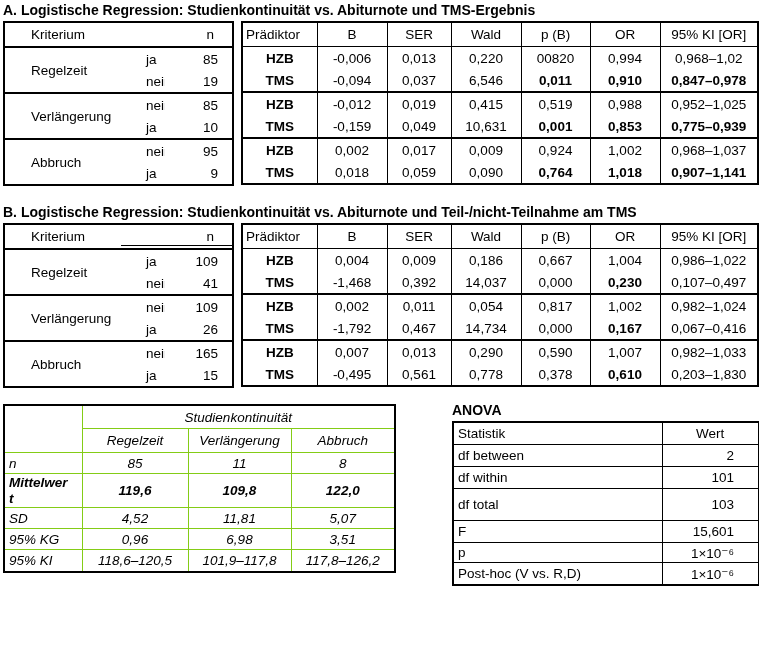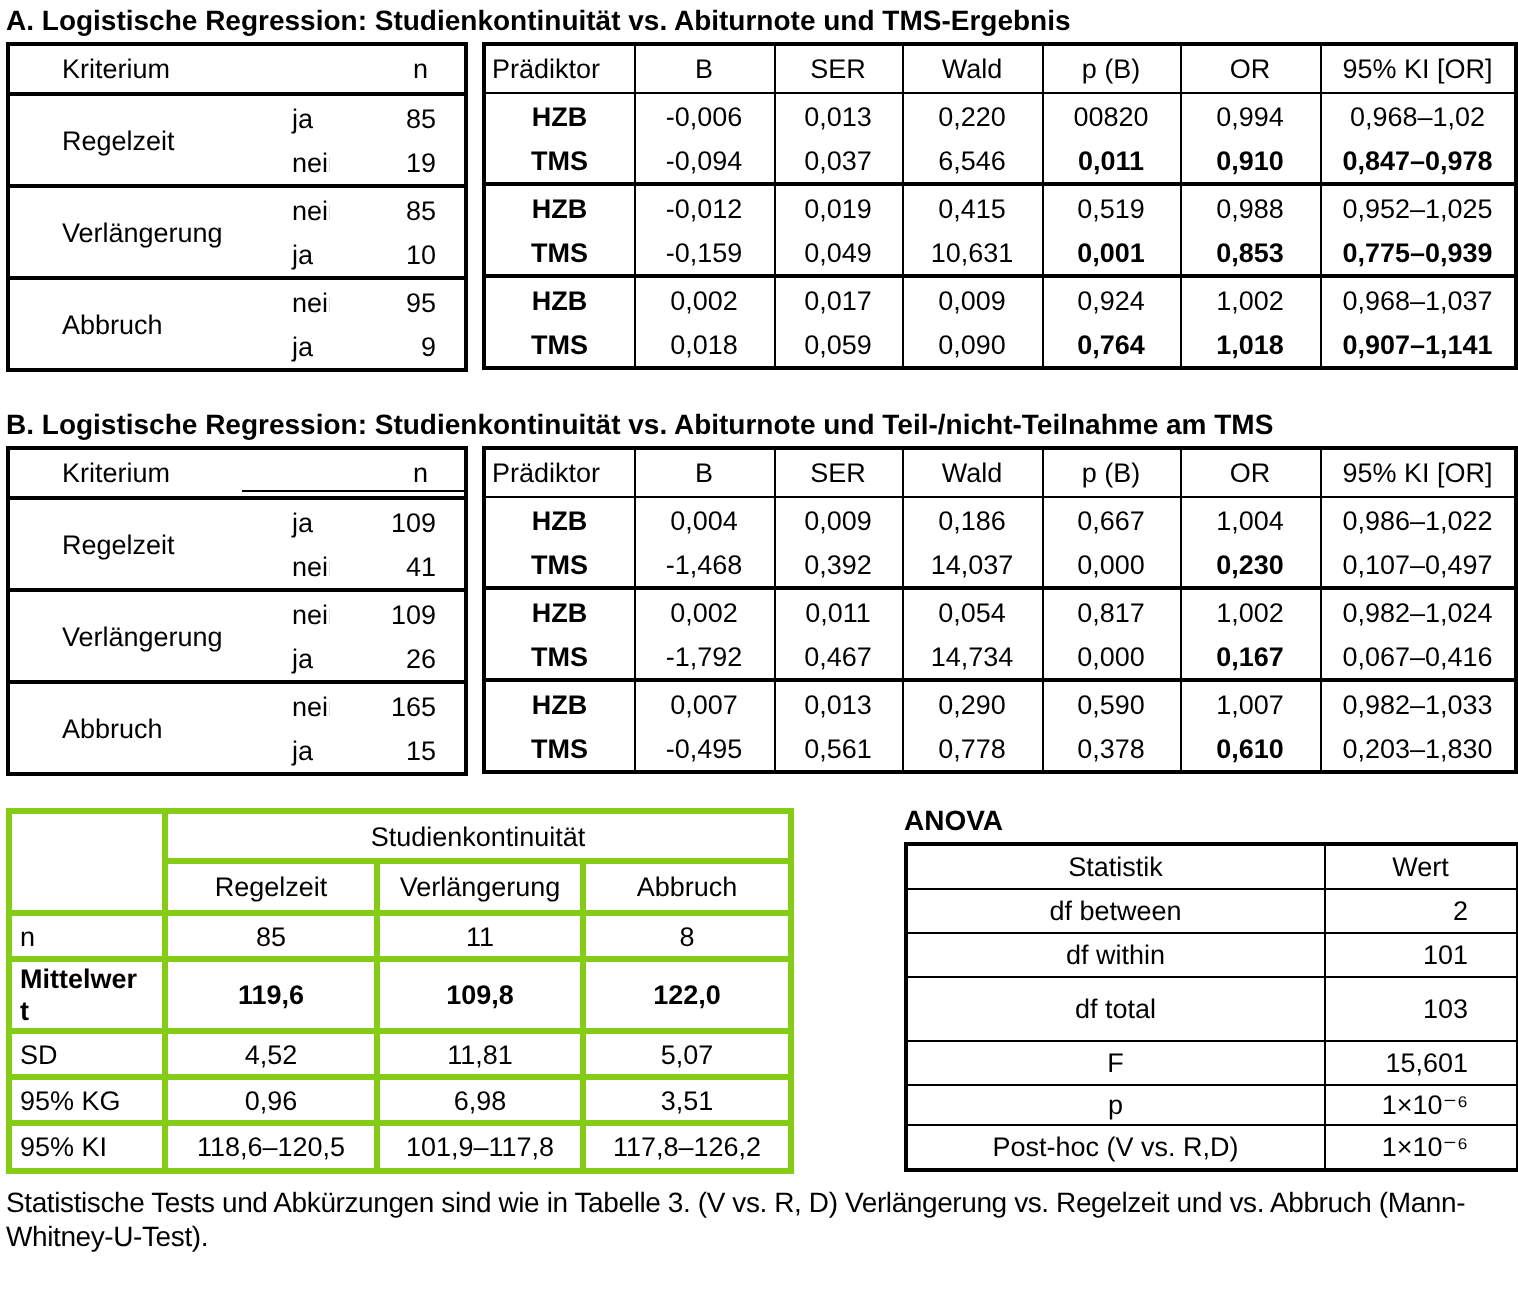--- a/index.html
+++ b/index.html
@@ -35,33 +35,33 @@
   .rt thead td.ph{text-align:left;padding-left:3px;}
   .rt tbody + tbody{border-top:2px solid #000;}
   .pred{font-weight:bold;}
   .b{font-weight:bold;}
 
   
   .bottom{display:flex;margin-top:14px;align-items:flex-start;}
   .cblock{width:393px;}
   .ablock{margin-left:56px;width:251px;}
   .ct{width:391px;border:2px solid #000;margin-top:2px;}
-  .ct td{border:3px solid #84cc16;text-align:center;height:20px;}
+  .ct td{border:1px solid #84cc16;text-align:center;height:20px;font-style:italic;}
   .ct tr.h1 td{height:22px;}
   .ct tr.h2 td{height:23px;}
   .ct tr.mw td{height:33px;}
   .ct tr.last td{height:21px;}
   .ct .rl{text-align:left;}
   .ct .wraplbl{white-space:normal;word-break:break-all;line-height:16px;
                font-weight:bold;text-align:left;padding-right:10px;vertical-align:middle;}
 
   .at{width:306px;border:2px solid #000;margin-top:2px;}
   .at td{border:1px solid #000;height:21px;}
   .at thead td{height:21px;}
-  .at .lbl{text-align:center;}
+  .at .lbl{text-align:left;}
   .at .val{text-align:right;padding-right:24px;}
   .at .wert{text-align:center;}
   .at tr.tall td{height:31px;}
   .at tr.short td{height:19px;}
 
   .footnote{margin-top:6px;font-size:14px;line-height:17px;
             letter-spacing:-0.2px;width:742px;white-space:normal;}
 </style>
 </head>
 <body>
@@ -428,15 +428,14 @@
           </tr>
           <tr>
             <td class="lbl">Post-hoc (V vs. R,D)</td>
             <td class="val">1×10⁻⁶</td>
           </tr>
         </tbody>
       </table>
     </div>
   </div>
 
-  <div class="footnote">Statistische Tests und Abkürzungen sind wie in Tabelle 3. (V vs. R, D) Verlängerung vs. Regelzeit und vs. Abbruch (Mann-Whitney-U-Test).</div>
 
 </div>
 
 </body></html>

